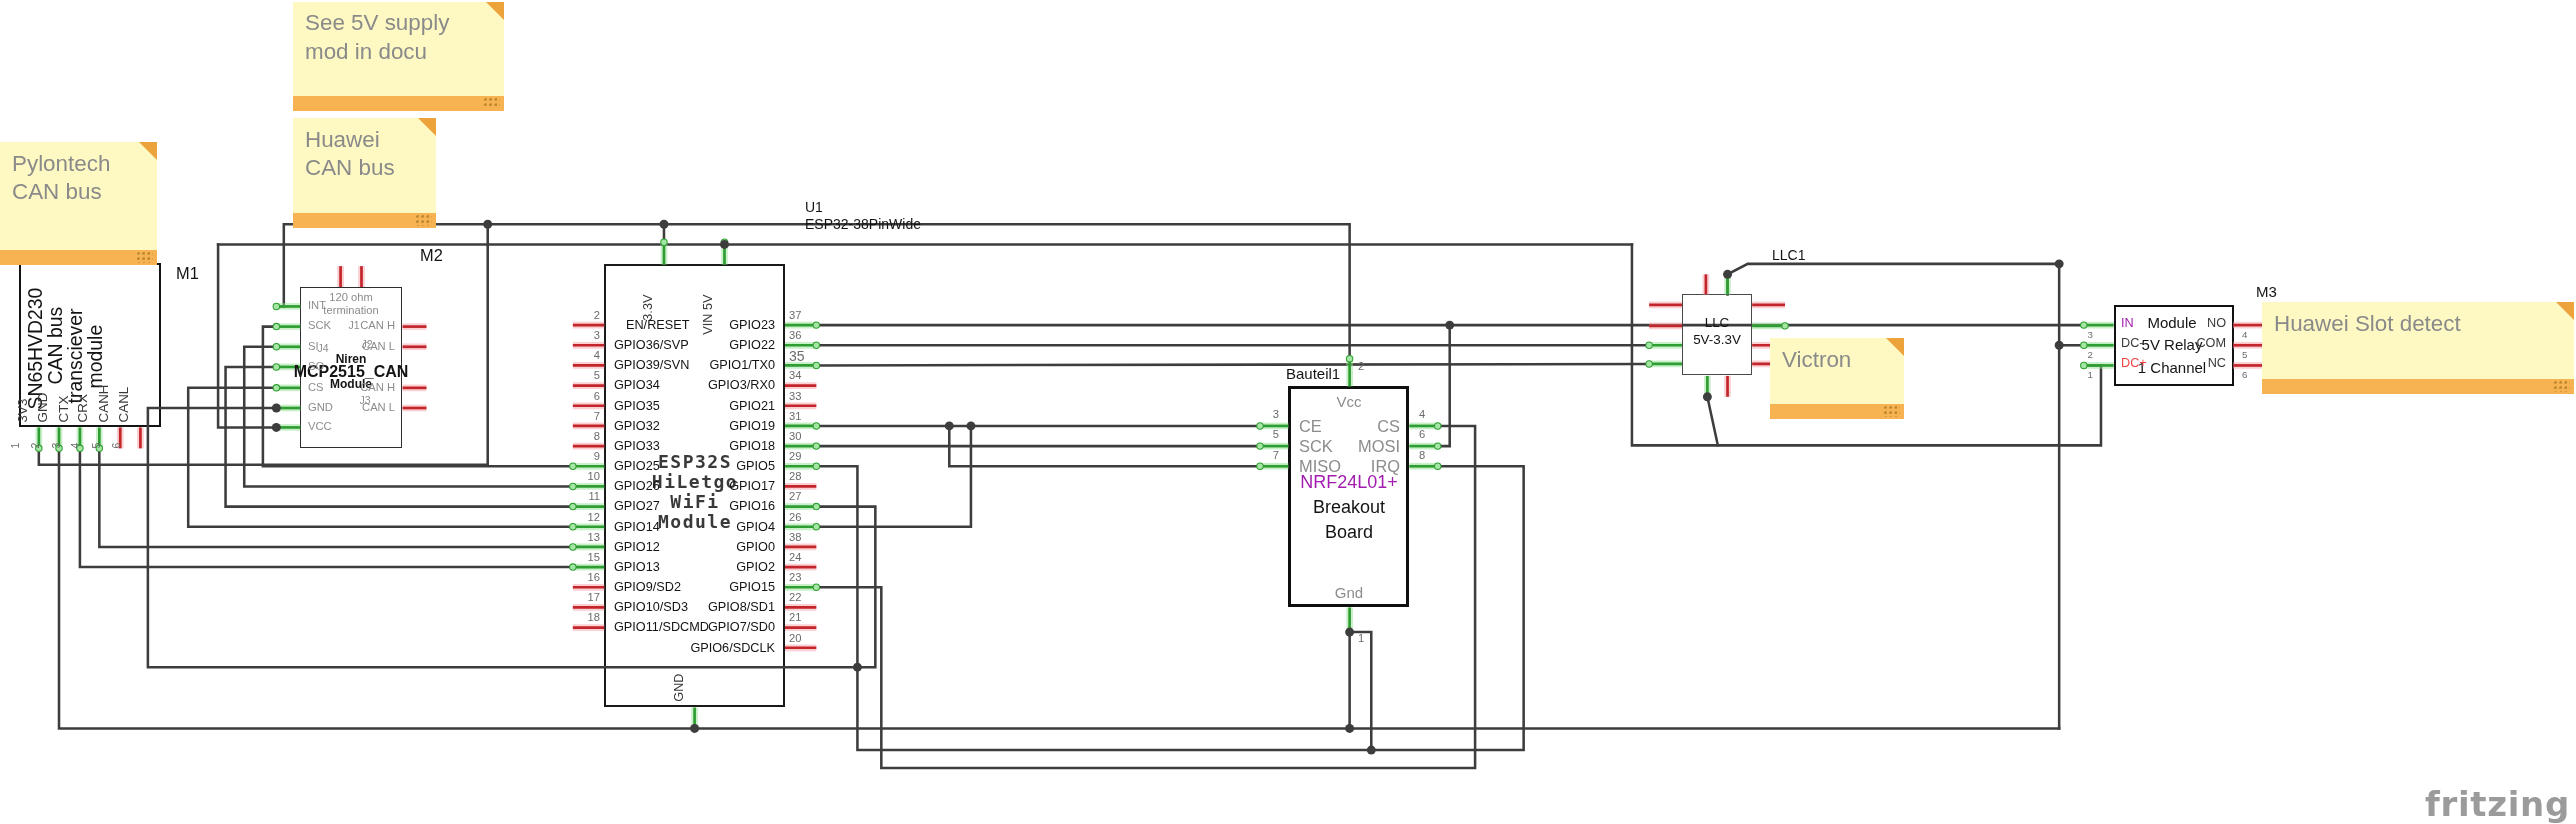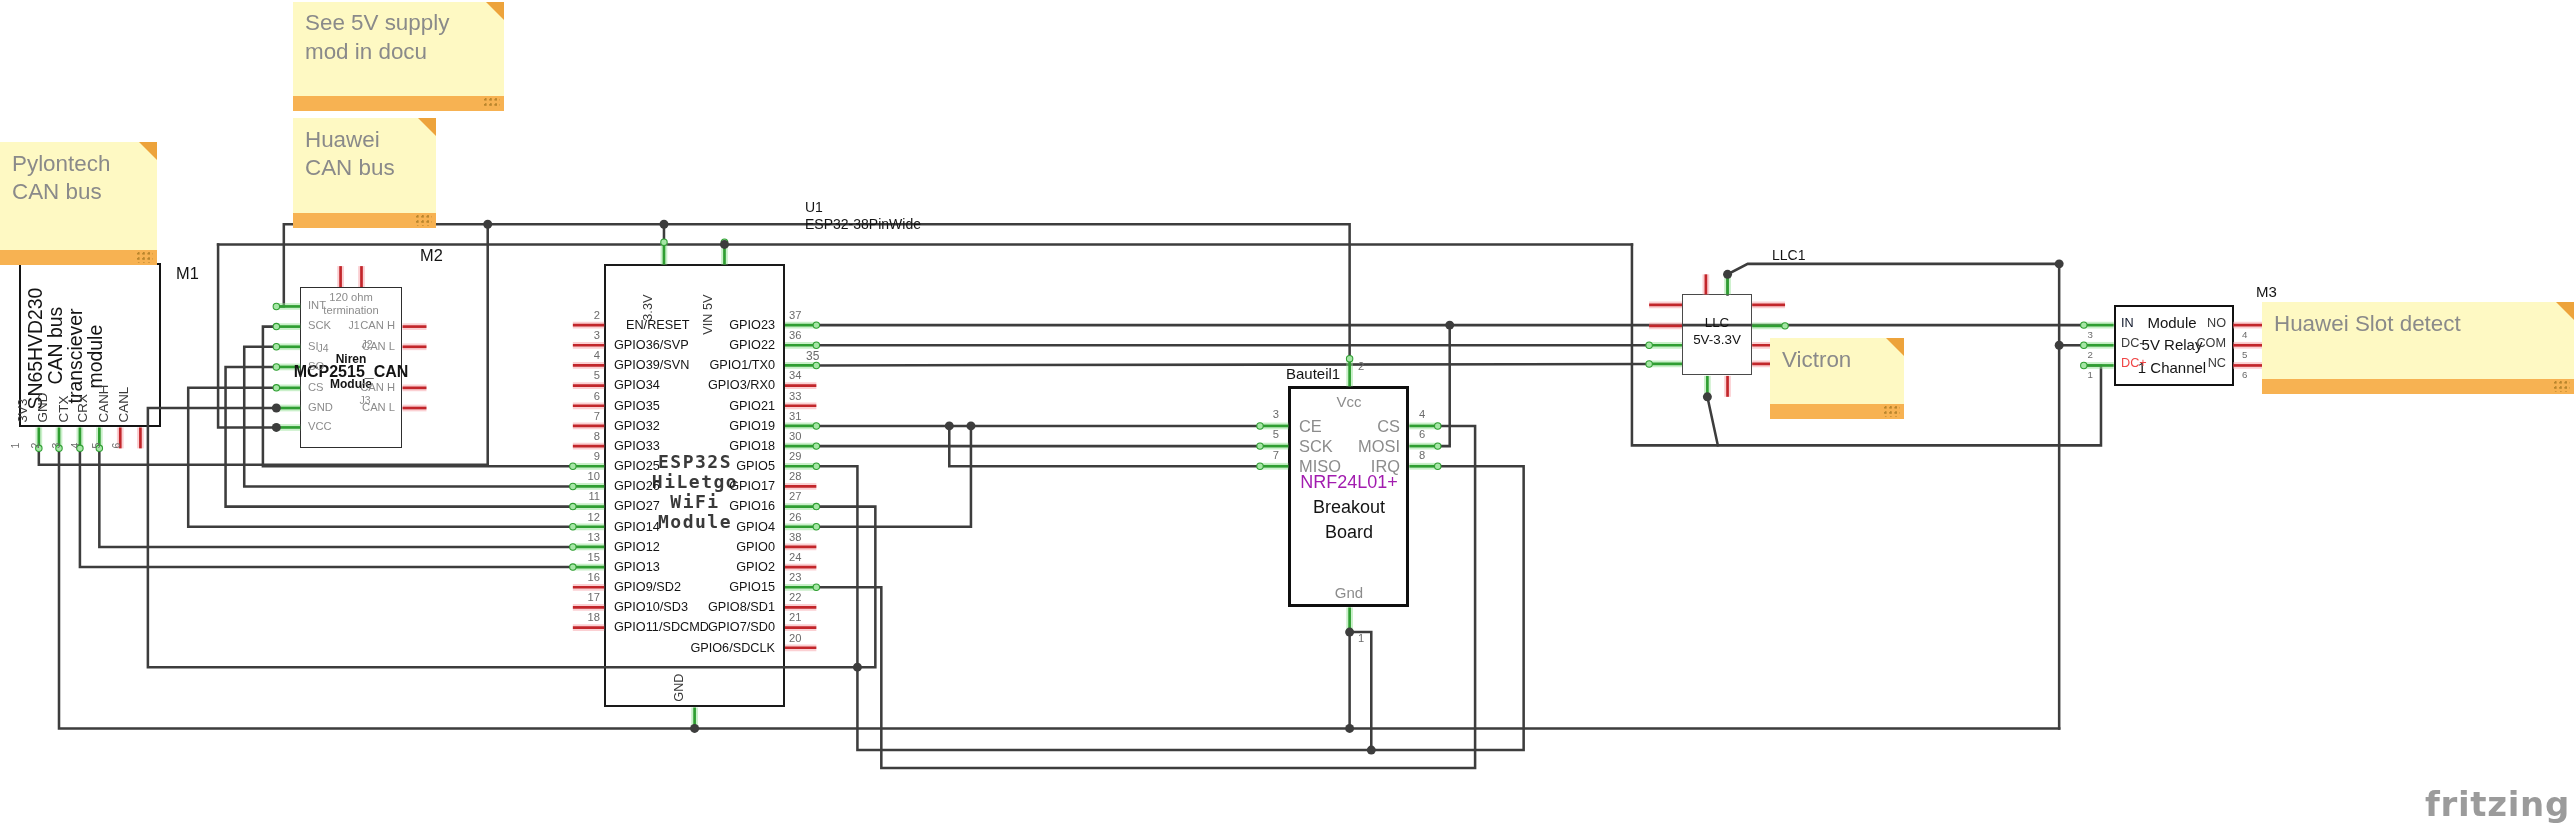--- a/index.html
+++ b/index.html
@@ -344,21 +344,21 @@
       <div class="t vr" style="font-size: 11.2px; color: rgb(107, 107, 107); left: 600px; top: 477px;">10</div>
       <div class="t vr" style="font-size: 11.2px; color: rgb(107, 107, 107); left: 600px; top: 497px;">11</div>
       <div class="t vr" style="font-size: 11.2px; color: rgb(107, 107, 107); left: 600px; top: 518px;">12</div>
       <div class="t vr" style="font-size: 11.2px; color: rgb(107, 107, 107); left: 600px; top: 538px;">13</div>
       <div class="t vr" style="font-size: 11.2px; color: rgb(107, 107, 107); left: 600px; top: 558px;">15</div>
       <div class="t vr" style="font-size: 11.2px; color: rgb(107, 107, 107); left: 600px; top: 578px;">16</div>
       <div class="t vr" style="font-size: 11.2px; color: rgb(107, 107, 107); left: 600px; top: 598px;">17</div>
       <div class="t vr" style="font-size: 11.2px; color: rgb(107, 107, 107); left: 600px; top: 618px;">18</div>
       <div class="t vl" style="font-size: 11.2px; color: rgb(107, 107, 107); left: 789px; top: 316px;">37</div>
       <div class="t vl" style="font-size: 11.2px; color: rgb(107, 107, 107); left: 789px; top: 336px;">36</div>
-      <div class="t vl" style="font-size: 12px; color: rgb(107, 107, 107); left: 806px; top: 356px;">35</div>
+      <div class="t vl" style="font-size: 14px; color: rgb(107, 107, 107); left: 789px; top: 356px;">35</div>
       <div class="t vl" style="font-size: 11.2px; color: rgb(107, 107, 107); left: 789px; top: 376px;">34</div>
       <div class="t vl" style="font-size: 11.2px; color: rgb(107, 107, 107); left: 789px; top: 397px;">33</div>
       <div class="t vl" style="font-size: 11.2px; color: rgb(107, 107, 107); left: 789px; top: 417px;">31</div>
       <div class="t vl" style="font-size: 11.2px; color: rgb(107, 107, 107); left: 789px; top: 437px;">30</div>
       <div class="t vl" style="font-size: 11.2px; color: rgb(107, 107, 107); left: 789px; top: 457px;">29</div>
       <div class="t vl" style="font-size: 11.2px; color: rgb(107, 107, 107); left: 789px; top: 477px;">28</div>
       <div class="t vl" style="font-size: 11.2px; color: rgb(107, 107, 107); left: 789px; top: 497px;">27</div>
       <div class="t vl" style="font-size: 11.2px; color: rgb(107, 107, 107); left: 789px; top: 518px;">26</div>
       <div class="t vl" style="font-size: 11.2px; color: rgb(107, 107, 107); left: 789px; top: 538px;">38</div>
       <div class="t vl" style="font-size: 11.2px; color: rgb(107, 107, 107); left: 789px; top: 558px;">24</div>
@@ -434,21 +434,21 @@
       <div class="t vr" style="font-size: 9.7px; color: rgb(107, 107, 107); left: 2093px; top: 335px;">3</div>
       <div class="t vr" style="font-size: 9.7px; color: rgb(107, 107, 107); left: 2093px; top: 355px;">2</div>
       <div class="t vr" style="font-size: 9.7px; color: rgb(107, 107, 107); left: 2093px; top: 375px;">1</div>
       <div class="t vl" style="font-size: 9.7px; color: rgb(107, 107, 107); left: 2242px; top: 335px;">4</div>
       <div class="t vl" style="font-size: 9.7px; color: rgb(107, 107, 107); left: 2242px; top: 355px;">5</div>
       <div class="t vl" style="font-size: 9.7px; color: rgb(107, 107, 107); left: 2242px; top: 375px;">6</div>
       <div class="t vl" style="font-size: 15px; color: rgb(20, 20, 20); left: 2256px; top: 291px;">M3</div>
       <div class="t vc" style="font-size: 15px; color: rgb(20, 20, 20); left: 2172px; top: 322px;">Module</div>
       <div class="t vc" style="font-size: 15px; color: rgb(20, 20, 20); left: 2172px; top: 344px;">5V Relay</div>
       <div class="t vc" style="font-size: 15px; color: rgb(20, 20, 20); left: 2172px; top: 367px;">1 Channel</div>
-      <div class="t vl" style="font-size: 12.7px; color: #0f172a; left: 2121px; top: 323px;">IN</div>
+      <div class="t vl" style="font-size: 12.7px; color: #a21caf; left: 2121px; top: 323px;">IN</div>
       <div class="t vl" style="font-size: 12.7px; color: rgb(58, 58, 58); left: 2121px; top: 343px;">DC-</div>
       <div class="t vl" style="font-size: 12.7px; color: #ef4444; left: 2121px; top: 363px;">DC+</div>
       <div class="t vr" style="font-size: 12.7px; color: rgb(58, 58, 58); left: 2226px; top: 323px;">NO</div>
       <div class="t vr" style="font-size: 12.7px; color: rgb(58, 58, 58); left: 2226px; top: 343px;">COM</div>
       <div class="t vr" style="font-size: 12.7px; color: rgb(58, 58, 58); left: 2226px; top: 363px;">NC</div>
     </div>
 
   <div id="notes">
     <div class="note" style="left: 293px; top: 1.5px; width: 211px; height: 109px;">
       <div class="fold"></div>

